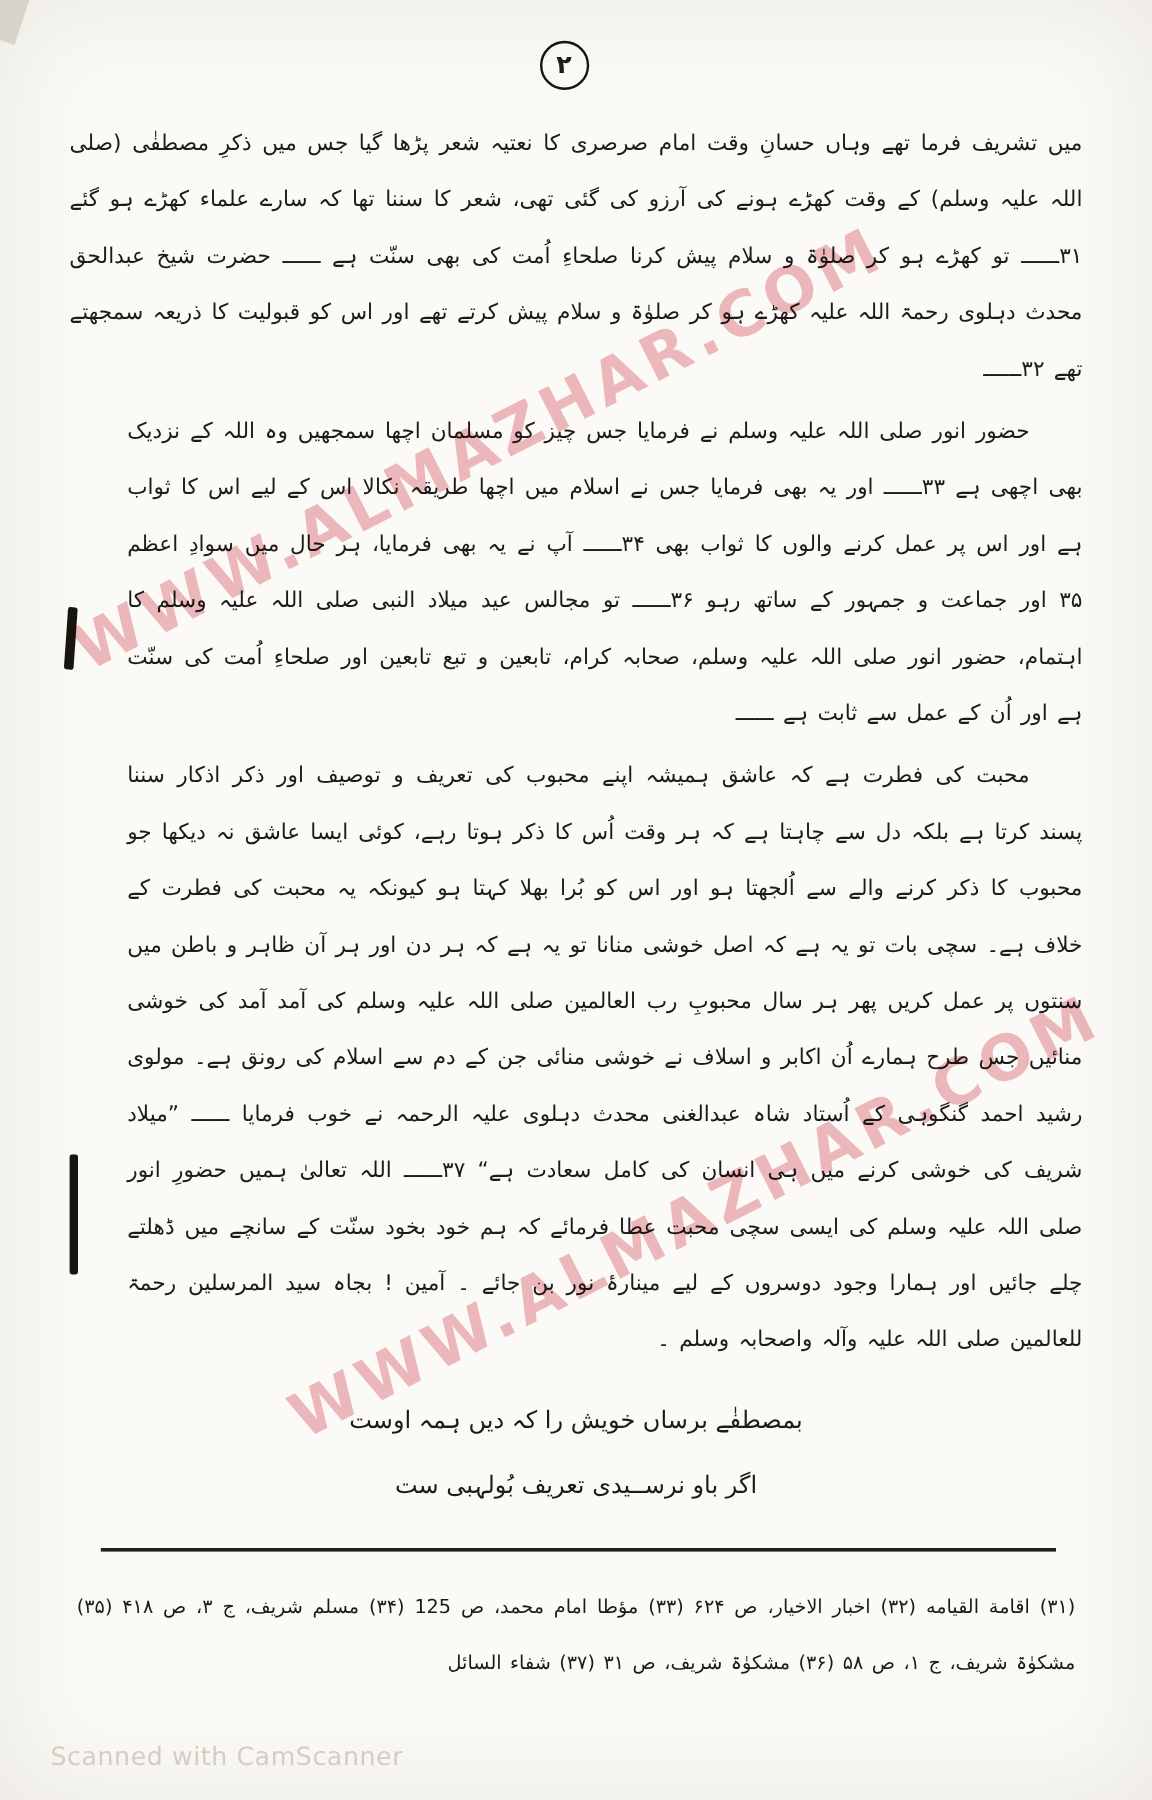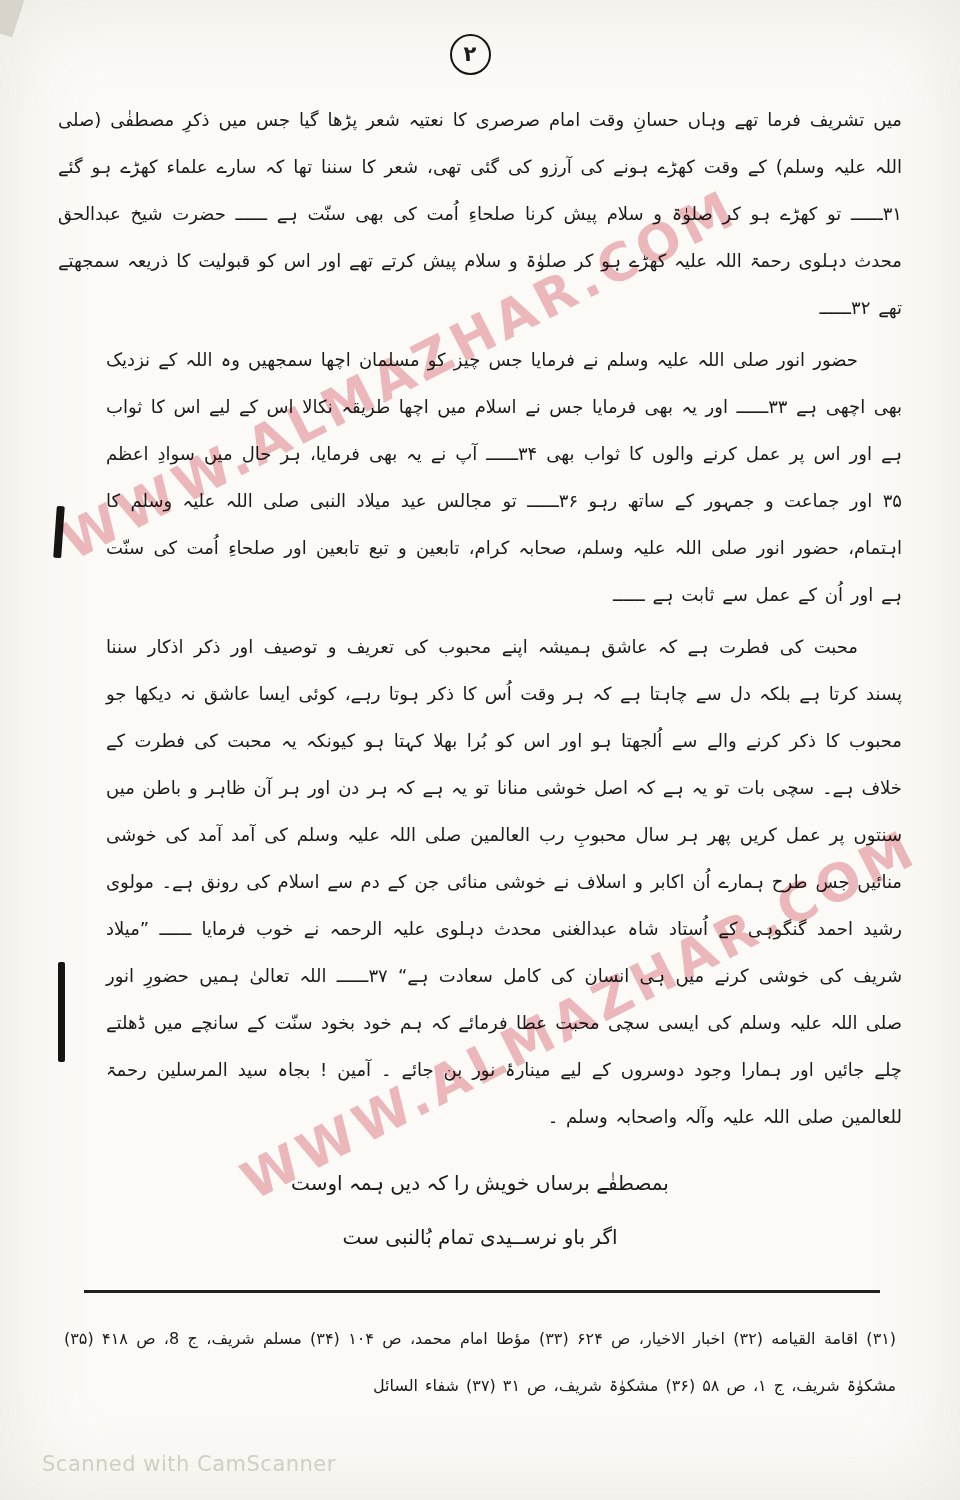--- a/index.html
+++ b/index.html
@@ -82,26 +82,26 @@
     <span class="pagenum">۲</span>
   </div>
 
   <main class="body-text">
     <p class="para">میں تشریف فرما تھے وہاں حسانِ وقت امام صرصری کا نعتیہ شعر پڑھا گیا جس میں ذکرِ مصطفٰی (صلی اللہ علیہ وسلم) کے وقت کھڑے ہونے کی آرزو کی گئی تھی، شعر کا سننا تھا کہ سارے علماء کھڑے ہو گئے ۳۱ــــــ تو کھڑے ہو کر صلوٰۃ و سلام پیش کرنا صلحاءِ اُمت کی بھی سنّت ہے ــــــ حضرت شیخ عبدالحق محدث دہلوی رحمۃ اللہ علیہ کھڑے ہو کر صلوٰۃ و سلام پیش کرتے تھے اور اس کو قبولیت کا ذریعہ سمجھتے تھے ۳۲ــــــ</p>
     <p class="para indent">حضور انور صلی اللہ علیہ وسلم نے فرمایا جس چیز کو مسلمان اچھا سمجھیں وہ اللہ کے نزدیک بھی اچھی ہے ۳۳ــــــ اور یہ بھی فرمایا جس نے اسلام میں اچھا طریقہ نکالا اس کے لیے اس کا ثواب ہے اور اس پر عمل کرنے والوں کا ثواب بھی ۳۴ــــــ آپ نے یہ بھی فرمایا، ہر حال میں سوادِ اعظم ۳۵ اور جماعت و جمہور کے ساتھ رہو ۳۶ــــــ تو مجالس عید میلاد النبی صلی اللہ علیہ وسلم کا اہتمام، حضور انور صلی اللہ علیہ وسلم، صحابہ کرام، تابعین و تبع تابعین اور صلحاءِ اُمت کی سنّت ہے اور اُن کے عمل سے ثابت ہے ــــــ</p>
     <p class="para indent">محبت کی فطرت ہے کہ عاشق ہمیشہ اپنے محبوب کی تعریف و توصیف اور ذکر اذکار سننا پسند کرتا ہے بلکہ دل سے چاہتا ہے کہ ہر وقت اُس کا ذکر ہوتا رہے، کوئی ایسا عاشق نہ دیکھا جو محبوب کا ذکر کرنے والے سے اُلجھتا ہو اور اس کو بُرا بھلا کہتا ہو کیونکہ یہ محبت کی فطرت کے خلاف ہے۔ سچی بات تو یہ ہے کہ اصل خوشی منانا تو یہ ہے کہ ہر دن اور ہر آن ظاہر و باطن میں سنتوں پر عمل کریں پھر ہر سال محبوبِ رب العالمین صلی اللہ علیہ وسلم کی آمد آمد کی خوشی منائیں جس طرح ہمارے اُن اکابر و اسلاف نے خوشی منائی جن کے دم سے اسلام کی رونق ہے۔ مولوی رشید احمد گنگوہی کے اُستاد شاہ عبدالغنی محدث دہلوی علیہ الرحمہ نے خوب فرمایا ــــــ ”میلاد شریف کی خوشی کرنے میں ہی انسان کی کامل سعادت ہے“ ۳۷ــــــ اللہ تعالیٰ ہمیں حضورِ انور صلی اللہ علیہ وسلم کی ایسی سچی محبت عطا فرمائے کہ ہم خود بخود سنّت کے سانچے میں ڈھلتے چلے جائیں اور ہمارا وجود دوسروں کے لیے مینارۂ نور بن جائے ۔ آمین ! بجاہ سید المرسلین رحمۃ للعالمین صلی اللہ علیہ وآلہ واصحابہ وسلم ۔</p>
 
     <div class="couplet">
       <div>بمصطفٰے برساں خویش را کہ دیں ہمہ اوست</div>
-      <div>اگر باو نرســیدی تمام بُالنبی ست</div>
+      <div>اگر باو نرســیدی تعریف بُولہبی ست</div>
     </div>
 
     <hr class="footnote-rule">
 
-    <p class="footnotes">(۳۱) اقامة القيامه (۳۲) اخبار الاخيار، ص ۶۲۴ (۳۳) مؤطا امام محمد، ص ۱۰۴ (۳۴) مسلم شریف، ج 8، ص ۴۱۸ (۳۵) مشکوٰۃ شریف، ج ۱، ص ۵۸ (۳۶) مشکوٰۃ شریف، ص ۳۱ (۳۷) شفاء السائل</p>
+    <p class="footnotes">(۳۱) اقامة القيامه (۳۲) اخبار الاخيار، ص ۶۲۴ (۳۳) مؤطا امام محمد، ص 125 (۳۴) مسلم شریف، ج ۳، ص ۴۱۸ (۳۵) مشکوٰۃ شریف، ج ۱، ص ۵۸ (۳۶) مشکوٰۃ شریف، ص ۳۱ (۳۷) شفاء السائل</p>
   </main>
 
   <div class="watermark wm-upper">WWW.ALMAZHAR.COM</div>
   <div class="watermark wm-lower">WWW.ALMAZHAR.COM</div>
 
   <div class="scanner-credit">Scanned with CamScanner</div>
 
 </div>
 
 </body></html>

